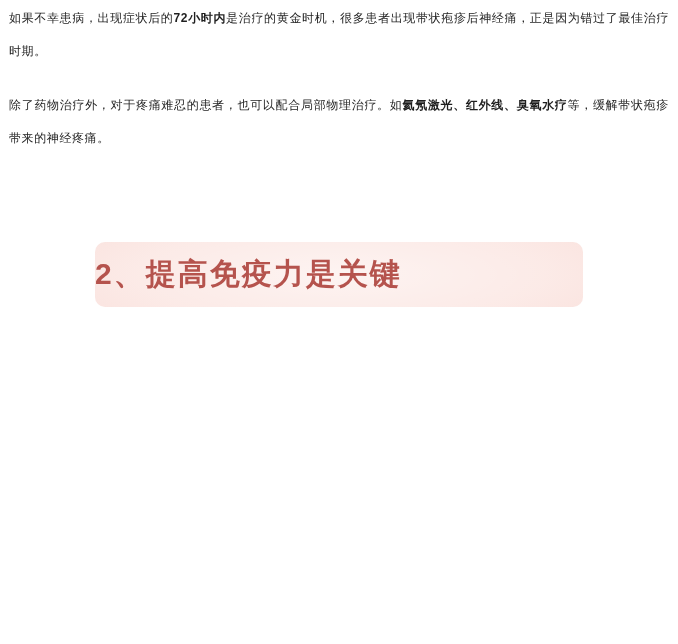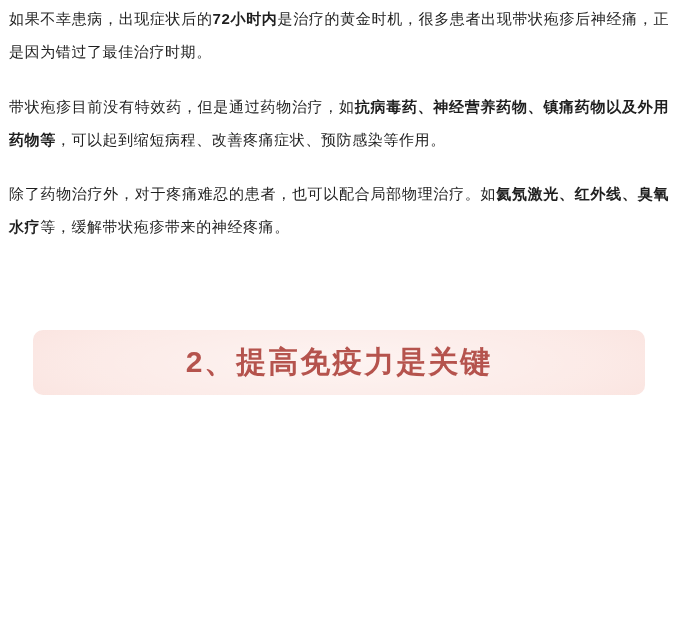--- a/index.html
+++ b/index.html
@@ -15,61 +15,60 @@
     background: var(--page-background);
     font-family: "Liberation Sans", "DejaVu Sans", sans-serif;
     overflow: hidden;
   }
   .article {
     width: 678px;
     height: 644px;
     padding: 0 9px;
   }
   p.para {
-    font-size: 15px;
+    font-size: 12px;
     line-height: 33px;
     letter-spacing: 0.6px;
     color: var(--body-text);
     text-align: justify;
   }
   p.para .b { font-weight: 700; }
   .p1 { margin-top: 2px; }
   .p2 { margin-top: 22px; }
   .p3 { margin-top: 21px; }
   .p4 { margin-top: 79px; }
   .p5 { margin-top: 23px; }
   .banner {
     margin: 87px auto 0 auto;
-    width: 612px;
+    width: 488px;
     height: 65px;
     border-radius: 10px;
     background-color: var(--banner-background);
     background-image: radial-gradient(ellipse 75% 130% at 50% 50%,
                         rgba(255,255,255,0.55) 0%,
                         rgba(255,255,255,0.18) 55%,
                         rgba(247,214,208,0.45) 100%);
     display: flex;
     align-items: center;
-    justify-content: center;
+    justify-content: flex-start;
   }
   .banner-title {
     font-size: 30px;
     font-weight: 700;
     letter-spacing: 2px;
     color: var(--banner-text);
   }
 </style>
 </head>
 <body>
 
 <div class="article">
 
   <p class="para p1"><span>如果不幸患病，出现症状后的</span><span class="b">72小时内</span><span>是治疗的黄金时机，很多患者出现带状疱疹后神经痛，正是因为错过了最佳治疗时期。</span></p>
 
-  <p class="para p2"><span>带状疱疹目前没有特效药，但是通过药物治疗，如</span><span class="b">抗病毒药、神经营养药物、镇痛药物以及外用药物等</span><span>，可以起到缩短病程、改善疼痛症状、预防感染等作用。</span></p>
 
   <p class="para p3"><span>除了药物治疗外，对于疼痛难忍的患者，也可以配合局部物理治疗。如</span><span class="b">氦氖激光、红外线、臭氧水疗</span><span>等，缓解带状疱疹带来的神经疼痛。</span></p>
 
   <div class="banner">
     <span class="banner-title">2、提高免疫力是关键</span>
   </div>
 
 
 
 </div>

